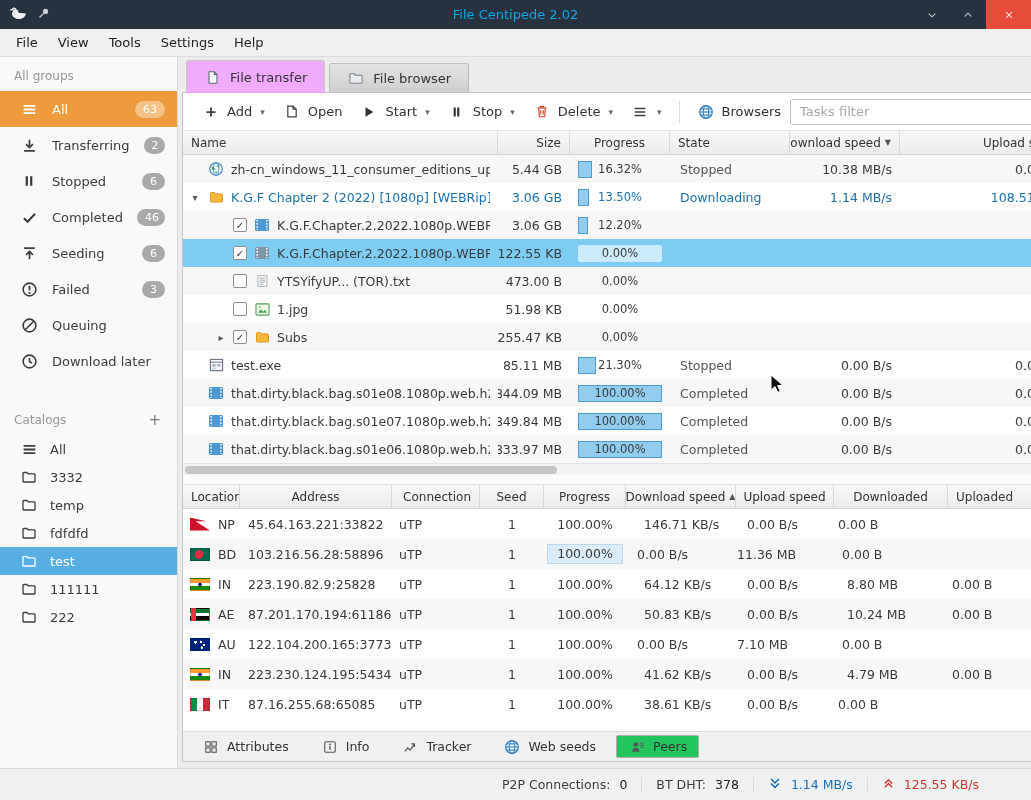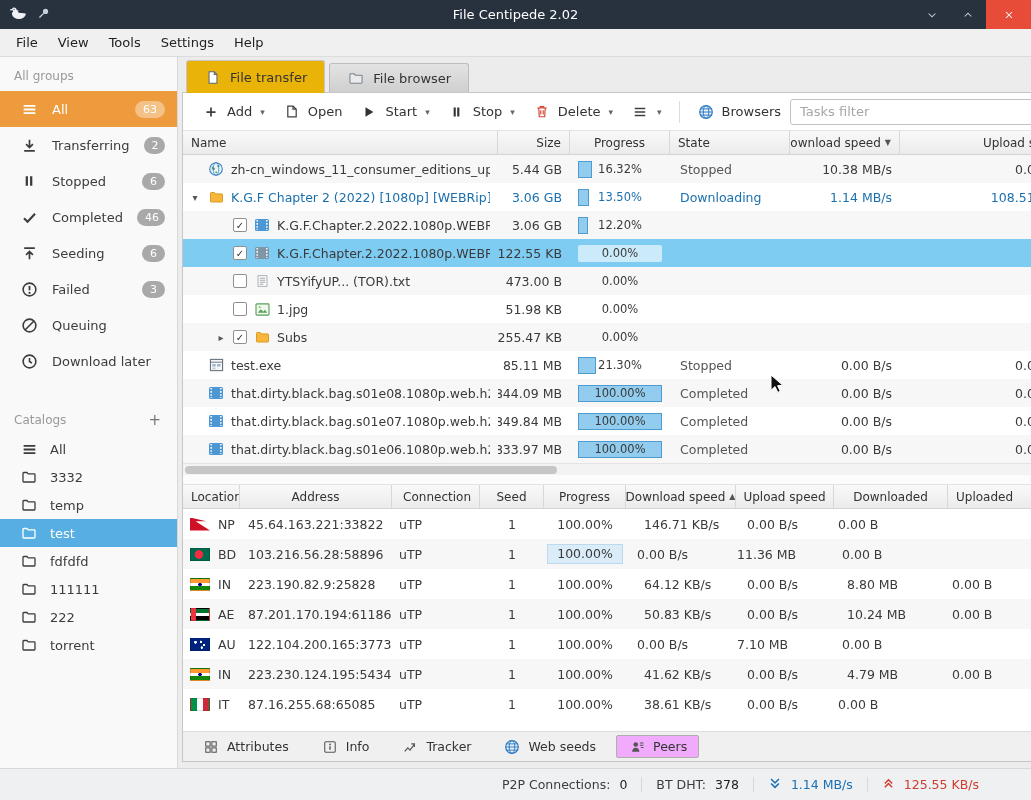--- a/index.html
+++ b/index.html
@@ -5,21 +5,21 @@
   * { box-sizing: border-box; }
   html,body { margin:0; padding:0; }
   body {
     width:1031px; height:800px; overflow:hidden; position:relative;
     font-family:"DejaVu Sans","Liberation Sans",sans-serif; font-size:13px; color:#333;
     background:#ececec; user-select:none;
   }
   
   .titlebar { height:29px; background:#28323e; display:flex; align-items:center; position:relative; }
   .tleft { display:flex; align-items:center; gap:9px; padding-left:9px; z-index:2; }
-  .ttitle { position:absolute; left:0; right:0; text-align:center; color:#ffffff; font-size:13px; }
+  .ttitle { position:absolute; left:0; right:0; text-align:center; color:#0ea5e9; font-size:13px; }
   .tbtns { margin-left:auto; display:flex; z-index:2; height:29px; }
   .tbtn { width:36px; height:29px; display:flex; align-items:center; justify-content:center; color:#c9d1d9; }
   .tbtn.close { width:45px; background:#e64c38; color:#fff; }
   
   .menubar { height:28px; background:#f0f0f0; border-bottom:1px solid #dcdcdc; display:flex; align-items:center; padding-left:6px; }
   .menu-item { padding:4px 10px; color:#222; }
   
   .body-wrap { display:flex; height:711px; }
   .sidebar { width:178px; background:#f9f9f9; border-right:1px solid #d9d9d9; padding-top:2px; flex:none; }
   .side-label { display:flex; align-items:center; justify-content:space-between; color:#999; font-size:12px; padding:10px 16px 8px 14px; }
@@ -29,21 +29,21 @@
   .side-item.h28 { height:28px; gap:12px; }
   .sicn { width:18px; display:flex; align-items:center; justify-content:center; flex:none; }
   .badge { margin-left:auto; background:#a9a9a9; color:#fff; font-size:11px; border-radius:9px; padding:2px 8px; min-width:12px; text-align:center; }
   .sel-orange { background:#ed9b3d; color:#fff; }
   .sel-orange .badge { background:rgba(255,255,255,.38); }
   .sel-blue { background:#56aee2; color:#fff; }
   
   .main { flex:1; display:flex; flex-direction:column; background:#ececec; padding:0 6px 6px 4px; position:relative; }
   .tabstrip { height:35px; display:flex; align-items:flex-end; padding-left:4px; gap:4px; }
   .tab { height:29px; display:flex; align-items:center; gap:8px; padding:0 17px; background:linear-gradient(#e3e3e3,#cfcfcf); border:1px solid #bdbdbd; border-bottom:none; border-radius:3px 3px 0 0; color:#333; margin-bottom:0; }
-  .tab.active { background:#eab308; height:33px; border-color:#c6c6c6; position:relative; z-index:3; margin-bottom:-1px; }
+  .tab.active { background:#f0abfc; height:33px; border-color:#c6c6c6; position:relative; z-index:3; margin-bottom:-1px; }
   .panel { flex:1; background:#fff; border:1px solid #c6c6c6; display:flex; flex-direction:column; position:relative; z-index:1; overflow:hidden; }
   
   .toolbar { height:38px; display:flex; align-items:center; padding:0 10px; border-bottom:1px solid #e4e4e4; background:#fff; flex:none; }
   .tb-btn { display:flex; align-items:center; gap:7px; padding:6px 9px; border-radius:3px; color:#333; }
   .tb-caret { font-size:9px; color:#666; margin-left:1px; }
   .tb-sep { width:1px; height:22px; background:#ddd; margin:0 8px; }
   .filter-box { margin-left:auto; width:284px; height:26px; border:1px solid #c2c2c2; border-radius:3px; display:flex; align-items:center; background:#fff; }
   .filter-box input { flex:1; border:none; outline:none; padding:0 9px; font-size:13px; color:#333; font-family:inherit; background:transparent; min-width:0; }
   .filter-box input::placeholder { color:#a7a7a7; }
   
@@ -83,21 +83,21 @@
   .flag-bd { background:radial-gradient(circle at 44% 50%, #f42a41 0 4px, transparent 4.5px), #006a4e; }
   .flag-in { background:radial-gradient(circle at 50% 50%, #000080 0 1.5px, transparent 2px), linear-gradient(to bottom, #ff9933 0 33%, #ffffff 33% 66%, #138808 66%); }
   .flag-ae { background:linear-gradient(to right, #ef3340 0 26%, transparent 26%), linear-gradient(to bottom, #00732f 0 33%, #ffffff 33% 66%, #000 66%); }
   .flag-au { background:radial-gradient(circle at 25% 30%, #fff 0 1.2px, transparent 1.6px), radial-gradient(circle at 72% 55%, #fff 0 1px, transparent 1.4px), radial-gradient(circle at 55% 25%, #fff 0 1px, transparent 1.4px), radial-gradient(circle at 60% 78%, #fff 0 1px, transparent 1.4px), #00247d; }
   .flag-it { background:linear-gradient(to right, #009246 0 33%, #fff 33% 66%, #ce2b37 66%); }
   .phl { background:#d9ecf8; border:1px solid #bcd9ee; padding:0 9px; line-height:18px; }
   
   .filler { flex:1; }
   .btabs { height:30px; background:#f0f0f0; border-top:1px solid #ddd; display:flex; align-items:center; padding:0 7px; gap:8px; flex:none; }
   .btab { display:flex; align-items:center; gap:7px; height:23px; padding:0 11px; border:1px solid transparent; border-radius:2px; color:#333; font-size:12.5px; }
-  .btab.active { background:#f0abfc; border-color:#aeaeae; }
+  .btab.active { background:#22c55e; border-color:#aeaeae; }
   
   .statusbar { height:32px; background:#eef0f1; border-top:1px solid #d8d8d8; display:flex; align-items:center; justify-content:flex-end; padding-right:52px; font-size:12.5px; color:#3c3c3c; }
   .sseg { display:flex; align-items:center; gap:9px; }
   .sval { color:#222; }
   .ssep { width:1px; height:15px; background:#d9d9d9; margin:0 14px; }
   .sseg.blue { color:#1a6fb5; }
   .sseg.red { color:#d03b2f; }
   .cursor { position:absolute; left:770px; top:374px; z-index:99; pointer-events:none; }
 </style>
 </head>
@@ -247,59 +247,51 @@
           <span class="slabel">3332</span>
         </div>
         <div class="side-item h28">
           <span class="sicn">
             <svg width="16" height="16" viewBox="0 0 16 16">
               <path d="M2 4.2c0-.4.3-.7.7-.7h3.2l1.4 1.4h5.9c.4 0 .8.3.8.7v6.7c0 .4-.3.7-.7.7H2.7c-.4 0-.7-.3-.7-.7z" fill="none" stroke="currentColor" stroke-width="1.3"></path>
             </svg>
           </span>
           <span class="slabel">temp</span>
         </div>
-        <div class="side-item h28 sel-blue">
+        <div class="side-item h28">
           <span class="sicn">
             <svg width="16" height="16" viewBox="0 0 16 16">
               <path d="M2 4.2c0-.4.3-.7.7-.7h3.2l1.4 1.4h5.9c.4 0 .8.3.8.7v6.7c0 .4-.3.7-.7.7H2.7c-.4 0-.7-.3-.7-.7z" fill="none" stroke="currentColor" stroke-width="1.3"></path>
             </svg>
           </span>
-          <span class="slabel">test</span>
-        </div>
-        <div class="side-item h28">
+          <span class="slabel">fdfdfd</span>
+        </div>
+        <div class="side-item h28 sel-blue">
           <span class="sicn">
             <svg width="16" height="16" viewBox="0 0 16 16">
               <path d="M2 4.2c0-.4.3-.7.7-.7h3.2l1.4 1.4h5.9c.4 0 .8.3.8.7v6.7c0 .4-.3.7-.7.7H2.7c-.4 0-.7-.3-.7-.7z" fill="none" stroke="currentColor" stroke-width="1.3"></path>
             </svg>
           </span>
-          <span class="slabel">fdfdfd</span>
+          <span class="slabel">test</span>
         </div>
         <div class="side-item h28">
           <span class="sicn">
             <svg width="16" height="16" viewBox="0 0 16 16">
               <path d="M2 4.2c0-.4.3-.7.7-.7h3.2l1.4 1.4h5.9c.4 0 .8.3.8.7v6.7c0 .4-.3.7-.7.7H2.7c-.4 0-.7-.3-.7-.7z" fill="none" stroke="currentColor" stroke-width="1.3"></path>
             </svg>
           </span>
           <span class="slabel">111111</span>
         </div>
         <div class="side-item h28">
           <span class="sicn">
             <svg width="16" height="16" viewBox="0 0 16 16">
               <path d="M2 4.2c0-.4.3-.7.7-.7h3.2l1.4 1.4h5.9c.4 0 .8.3.8.7v6.7c0 .4-.3.7-.7.7H2.7c-.4 0-.7-.3-.7-.7z" fill="none" stroke="currentColor" stroke-width="1.3"></path>
             </svg>
           </span>
           <span class="slabel">222</span>
-        </div>
-        <div class="side-item h28">
-          <span class="sicn">
-            <svg width="16" height="16" viewBox="0 0 16 16">
-              <path d="M2 4.2c0-.4.3-.7.7-.7h3.2l1.4 1.4h5.9c.4 0 .8.3.8.7v6.7c0 .4-.3.7-.7.7H2.7c-.4 0-.7-.3-.7-.7z" fill="none" stroke="currentColor" stroke-width="1.3"></path>
-            </svg>
-          </span>
-          <span class="slabel">torrent</span>
         </div>
       </div>
   </div>
 
   <div class="main">
     <div class="tabstrip" id="tabstrip">
         <div class="tab active">
           <span class="sicn">
             <svg width="14" height="15" viewBox="0 0 16 16">
               <path d="M3.5 1.5h6l3 3v10h-9z" fill="#fff" stroke="#5b6770" stroke-width="1.2"></path>

